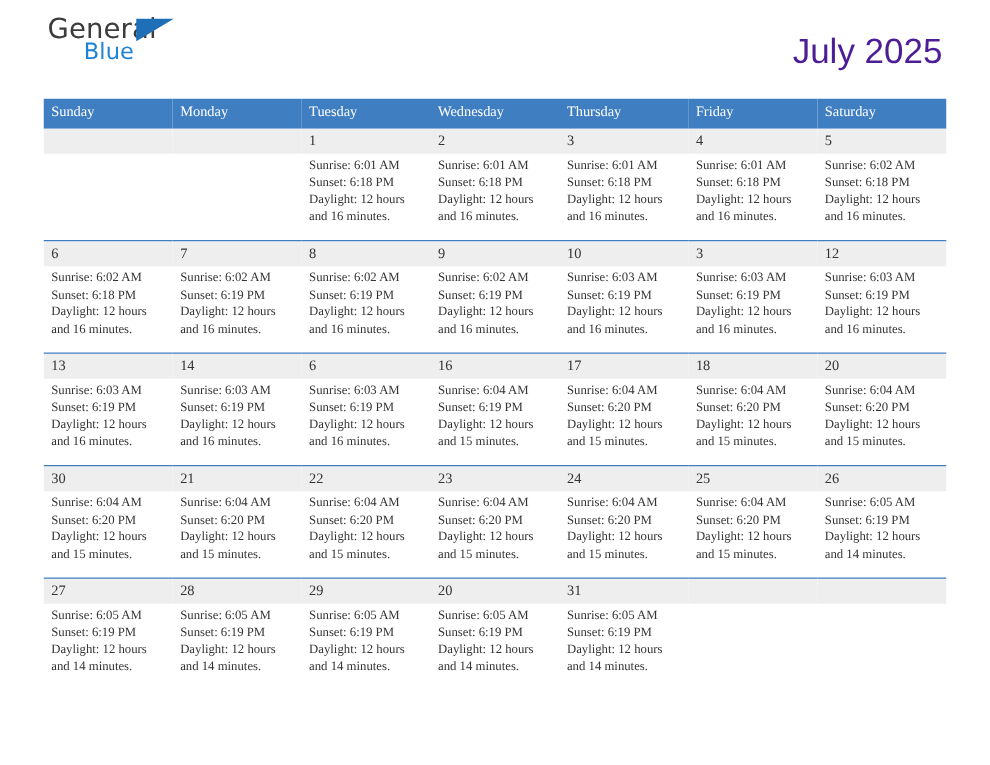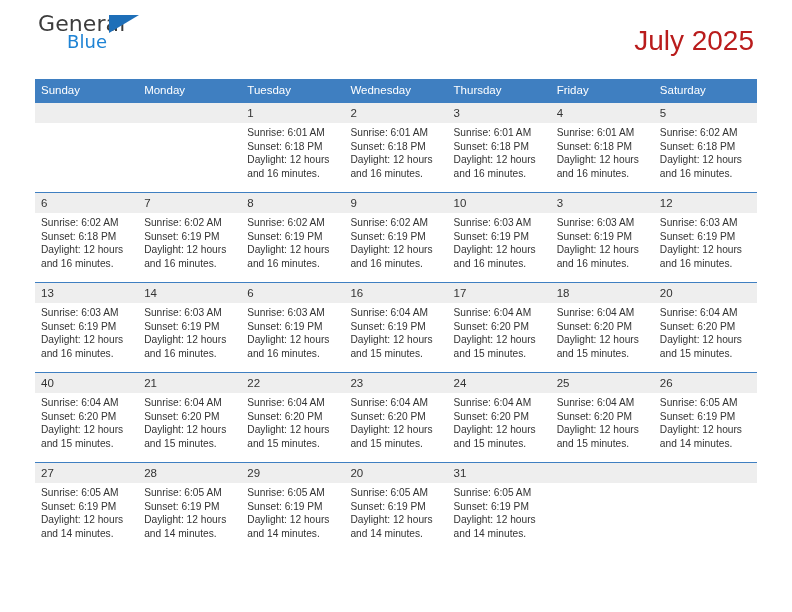--- a/index.html
+++ b/index.html
@@ -66,38 +66,39 @@
 
   .title-block {
     position: absolute;
     right: 3px;
     top: 24px;
     text-align: right;
   }
   .cal-title {
     font-size: 28px;
     font-weight: 400;
-    color: #b91c1c;
+    color: #4c1d95;
     line-height: 34px;
     white-space: nowrap;
   }
   .cal-subtitle {
     font-size: 14.5px;
     font-weight: 400;
     color: #222222;
     line-height: 20px;
     margin-top: 5px;
     white-space: nowrap;
   }
 
   
   .calendar {
     width: 722px;
     border-collapse: collapse;
     table-layout: fixed;
+    font-family: Liberation Serif, serif;
   }
   .calendar th {
     background: #3f7fc1;
     color: #ffffff;
     font-size: 11.5px;
     font-weight: 400;
     text-align: left;
     padding: 5px 0 6px 6px;
     line-height: 13px;
   }
@@ -352,21 +353,21 @@
             <div class="cellbody">
               <div>Sunrise: 6:04 AM</div>
               <div>Sunset: 6:20 PM</div>
               <div>Daylight: 12 hours</div>
               <div>and 15 minutes.</div>
             </div>
           </td>
         </tr>
         <tr class="week-row">
           <td>
-            <div class="daynum">40</div>
+            <div class="daynum">30</div>
             <div class="cellbody">
               <div>Sunrise: 6:04 AM</div>
               <div>Sunset: 6:20 PM</div>
               <div>Daylight: 12 hours</div>
               <div>and 15 minutes.</div>
             </div>
           </td>
           <td>
             <div class="daynum">21</div>
             <div class="cellbody">

